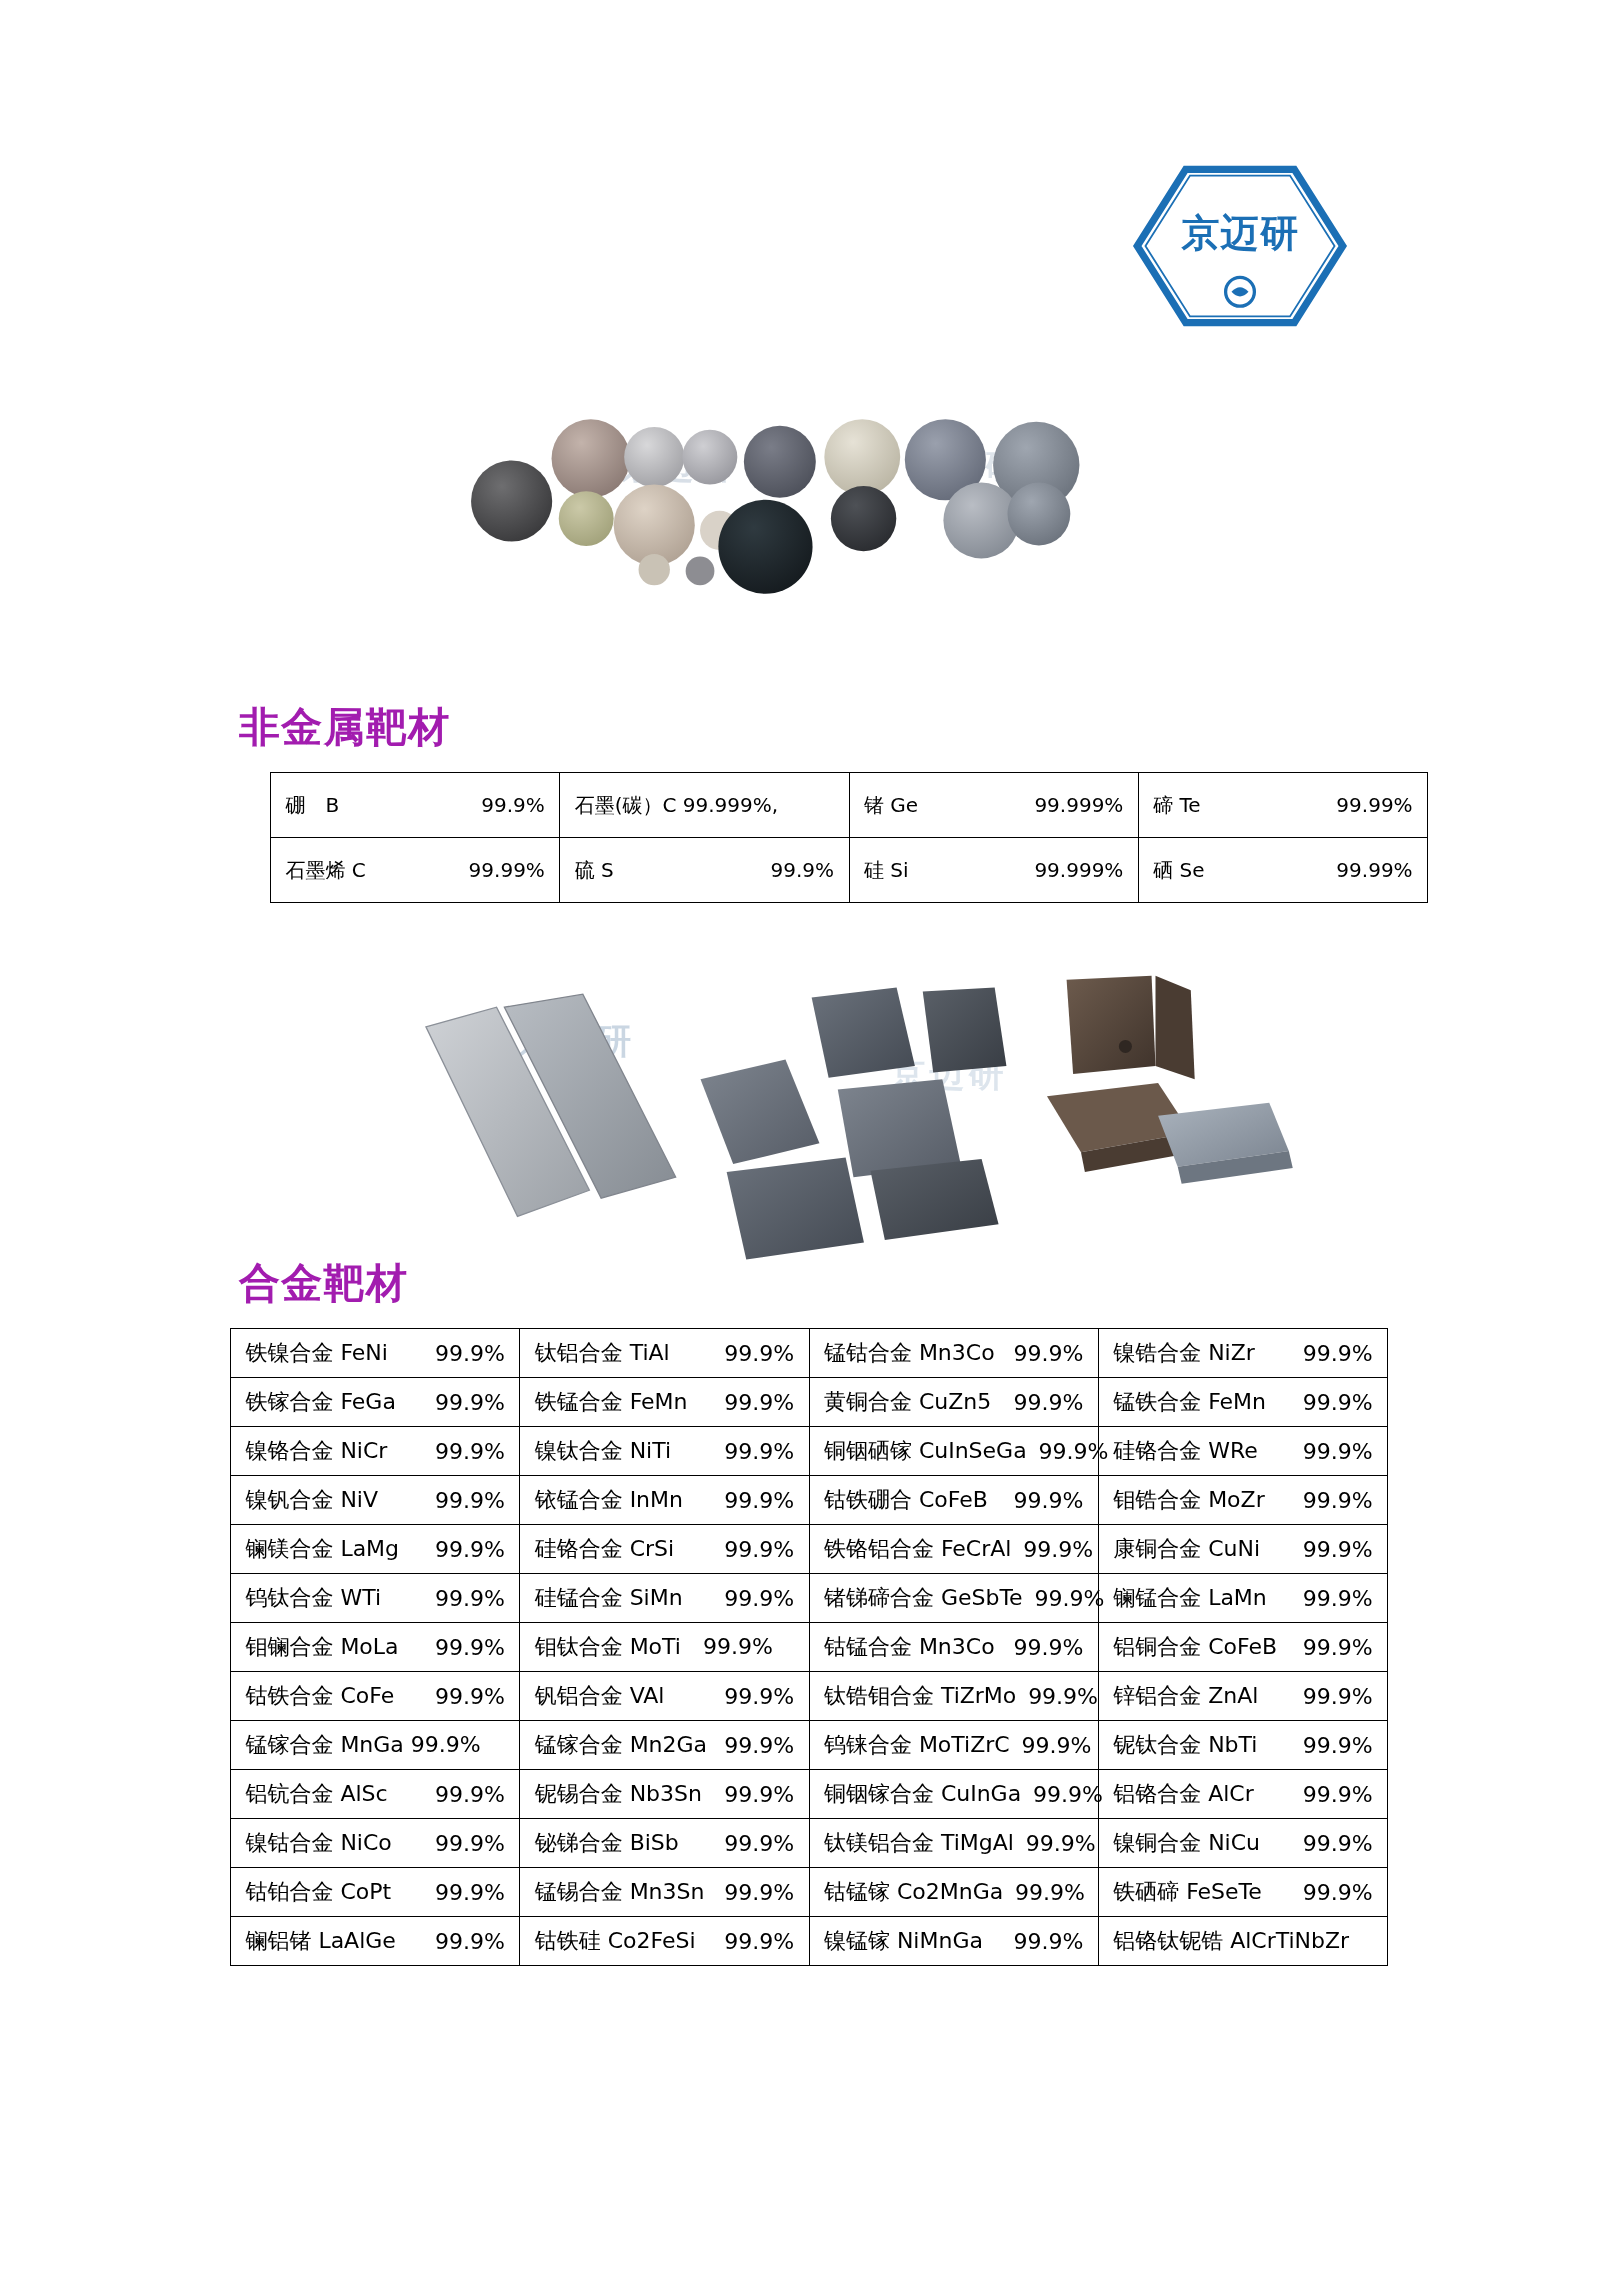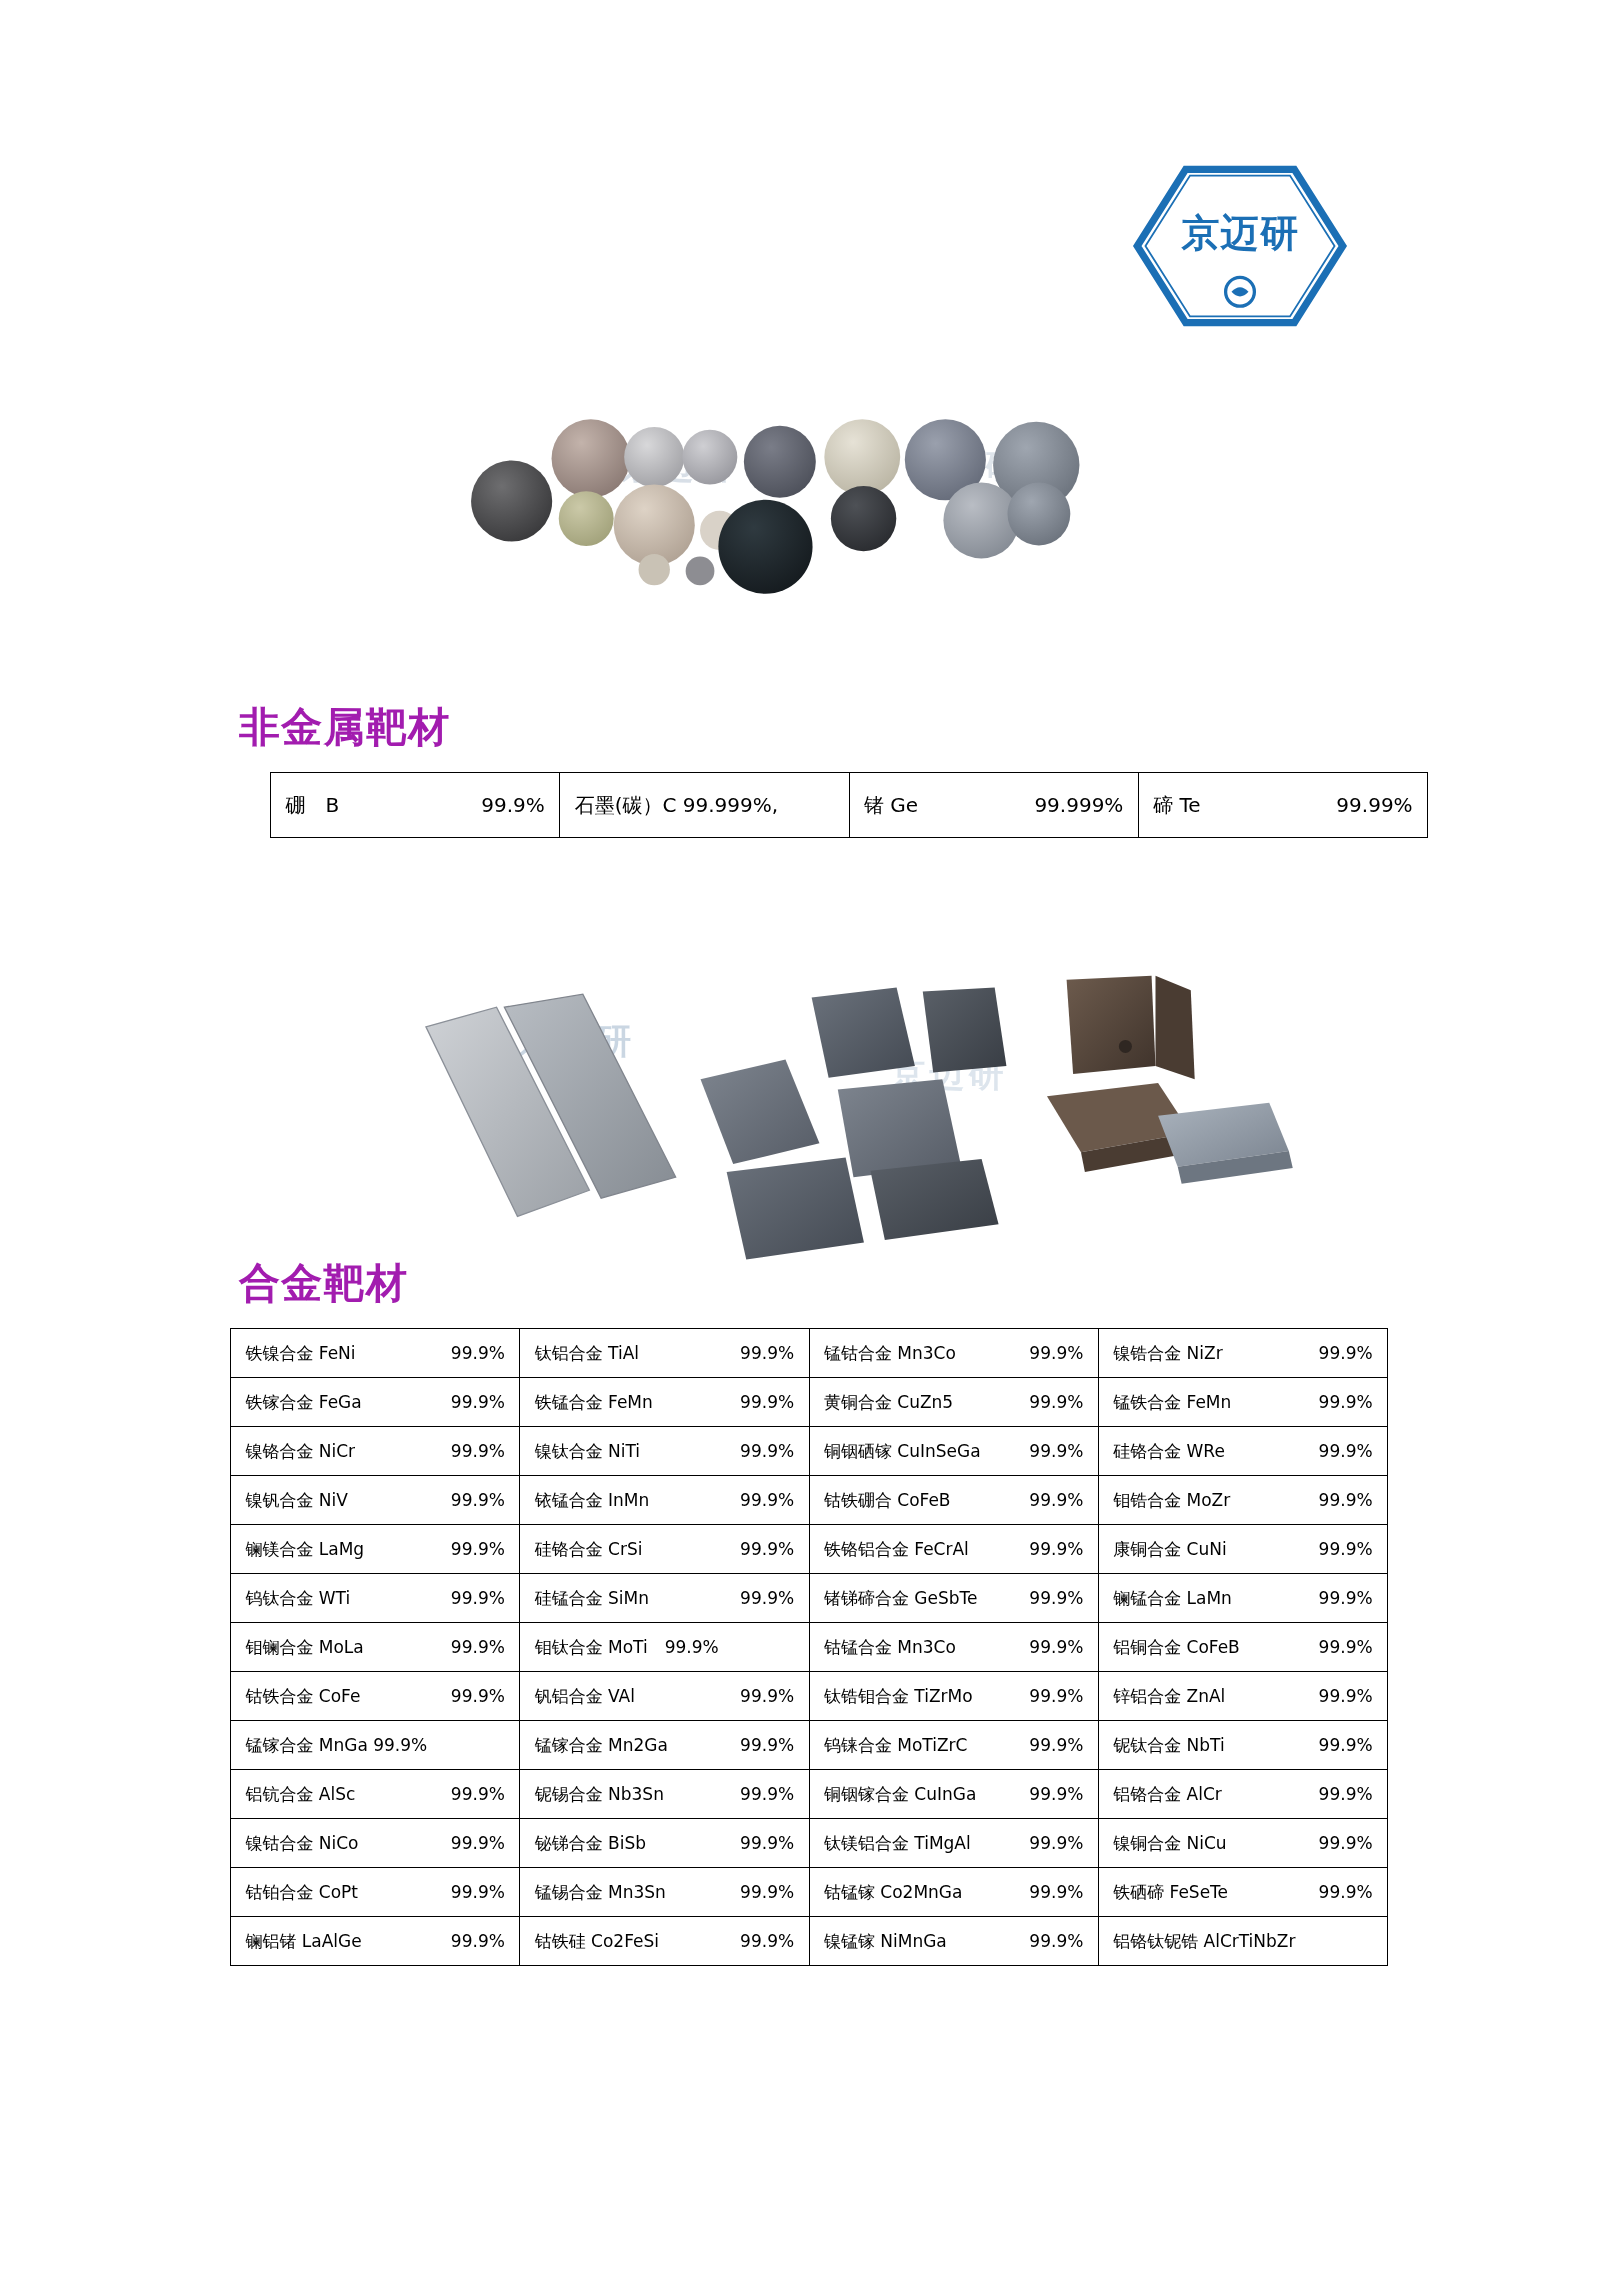--- a/index.html
+++ b/index.html
@@ -100,21 +100,21 @@
     height: 64px;
     font-size: 20px;
   }
   #alloy-table {
     left: 230px;
     top: 1328px;
     width: 1158px;
   }
   #alloy-table td {
     height: 48px;
-    font-size: 17px;
+    font-size: 22px;
   }
   .cell-inner {
     display: flex;
     justify-content: space-between;
     align-items: center;
     width: 100%;
   }
   .cell-name { padding-right: 11.8px; }
   .cell-purity { }
 </style>
@@ -239,20 +239,46 @@
         </td>
         <td>
           <div class="cell-inner">
             <span class="cell-name">锗 Ge</span>
             <span class="cell-purity">99.999%</span>
           </div>
         </td>
         <td>
           <div class="cell-inner">
             <span class="cell-name">碲 Te</span>
+            <span class="cell-purity">99.99%</span>
+          </div>
+        </td>
+      </tr>
+      <tr>
+        <td>
+          <div class="cell-inner">
+            <span class="cell-name">石墨烯 C</span>
+            <span class="cell-purity">99.99%</span>
+          </div>
+        </td>
+        <td>
+          <div class="cell-inner">
+            <span class="cell-name">硫 S</span>
+            <span class="cell-purity">99.9%</span>
+          </div>
+        </td>
+        <td>
+          <div class="cell-inner">
+            <span class="cell-name">硅 Si</span>
+            <span class="cell-purity">99.999%</span>
+          </div>
+        </td>
+        <td>
+          <div class="cell-inner">
+            <span class="cell-name">硒 Se</span>
             <span class="cell-purity">99.99%</span>
           </div>
         </td>
       </tr>
     </tbody>
   </table>
 
   <div class="photo-plates">
     <svg width="916" height="353" viewBox="0 0 1400 540">
       <defs>

